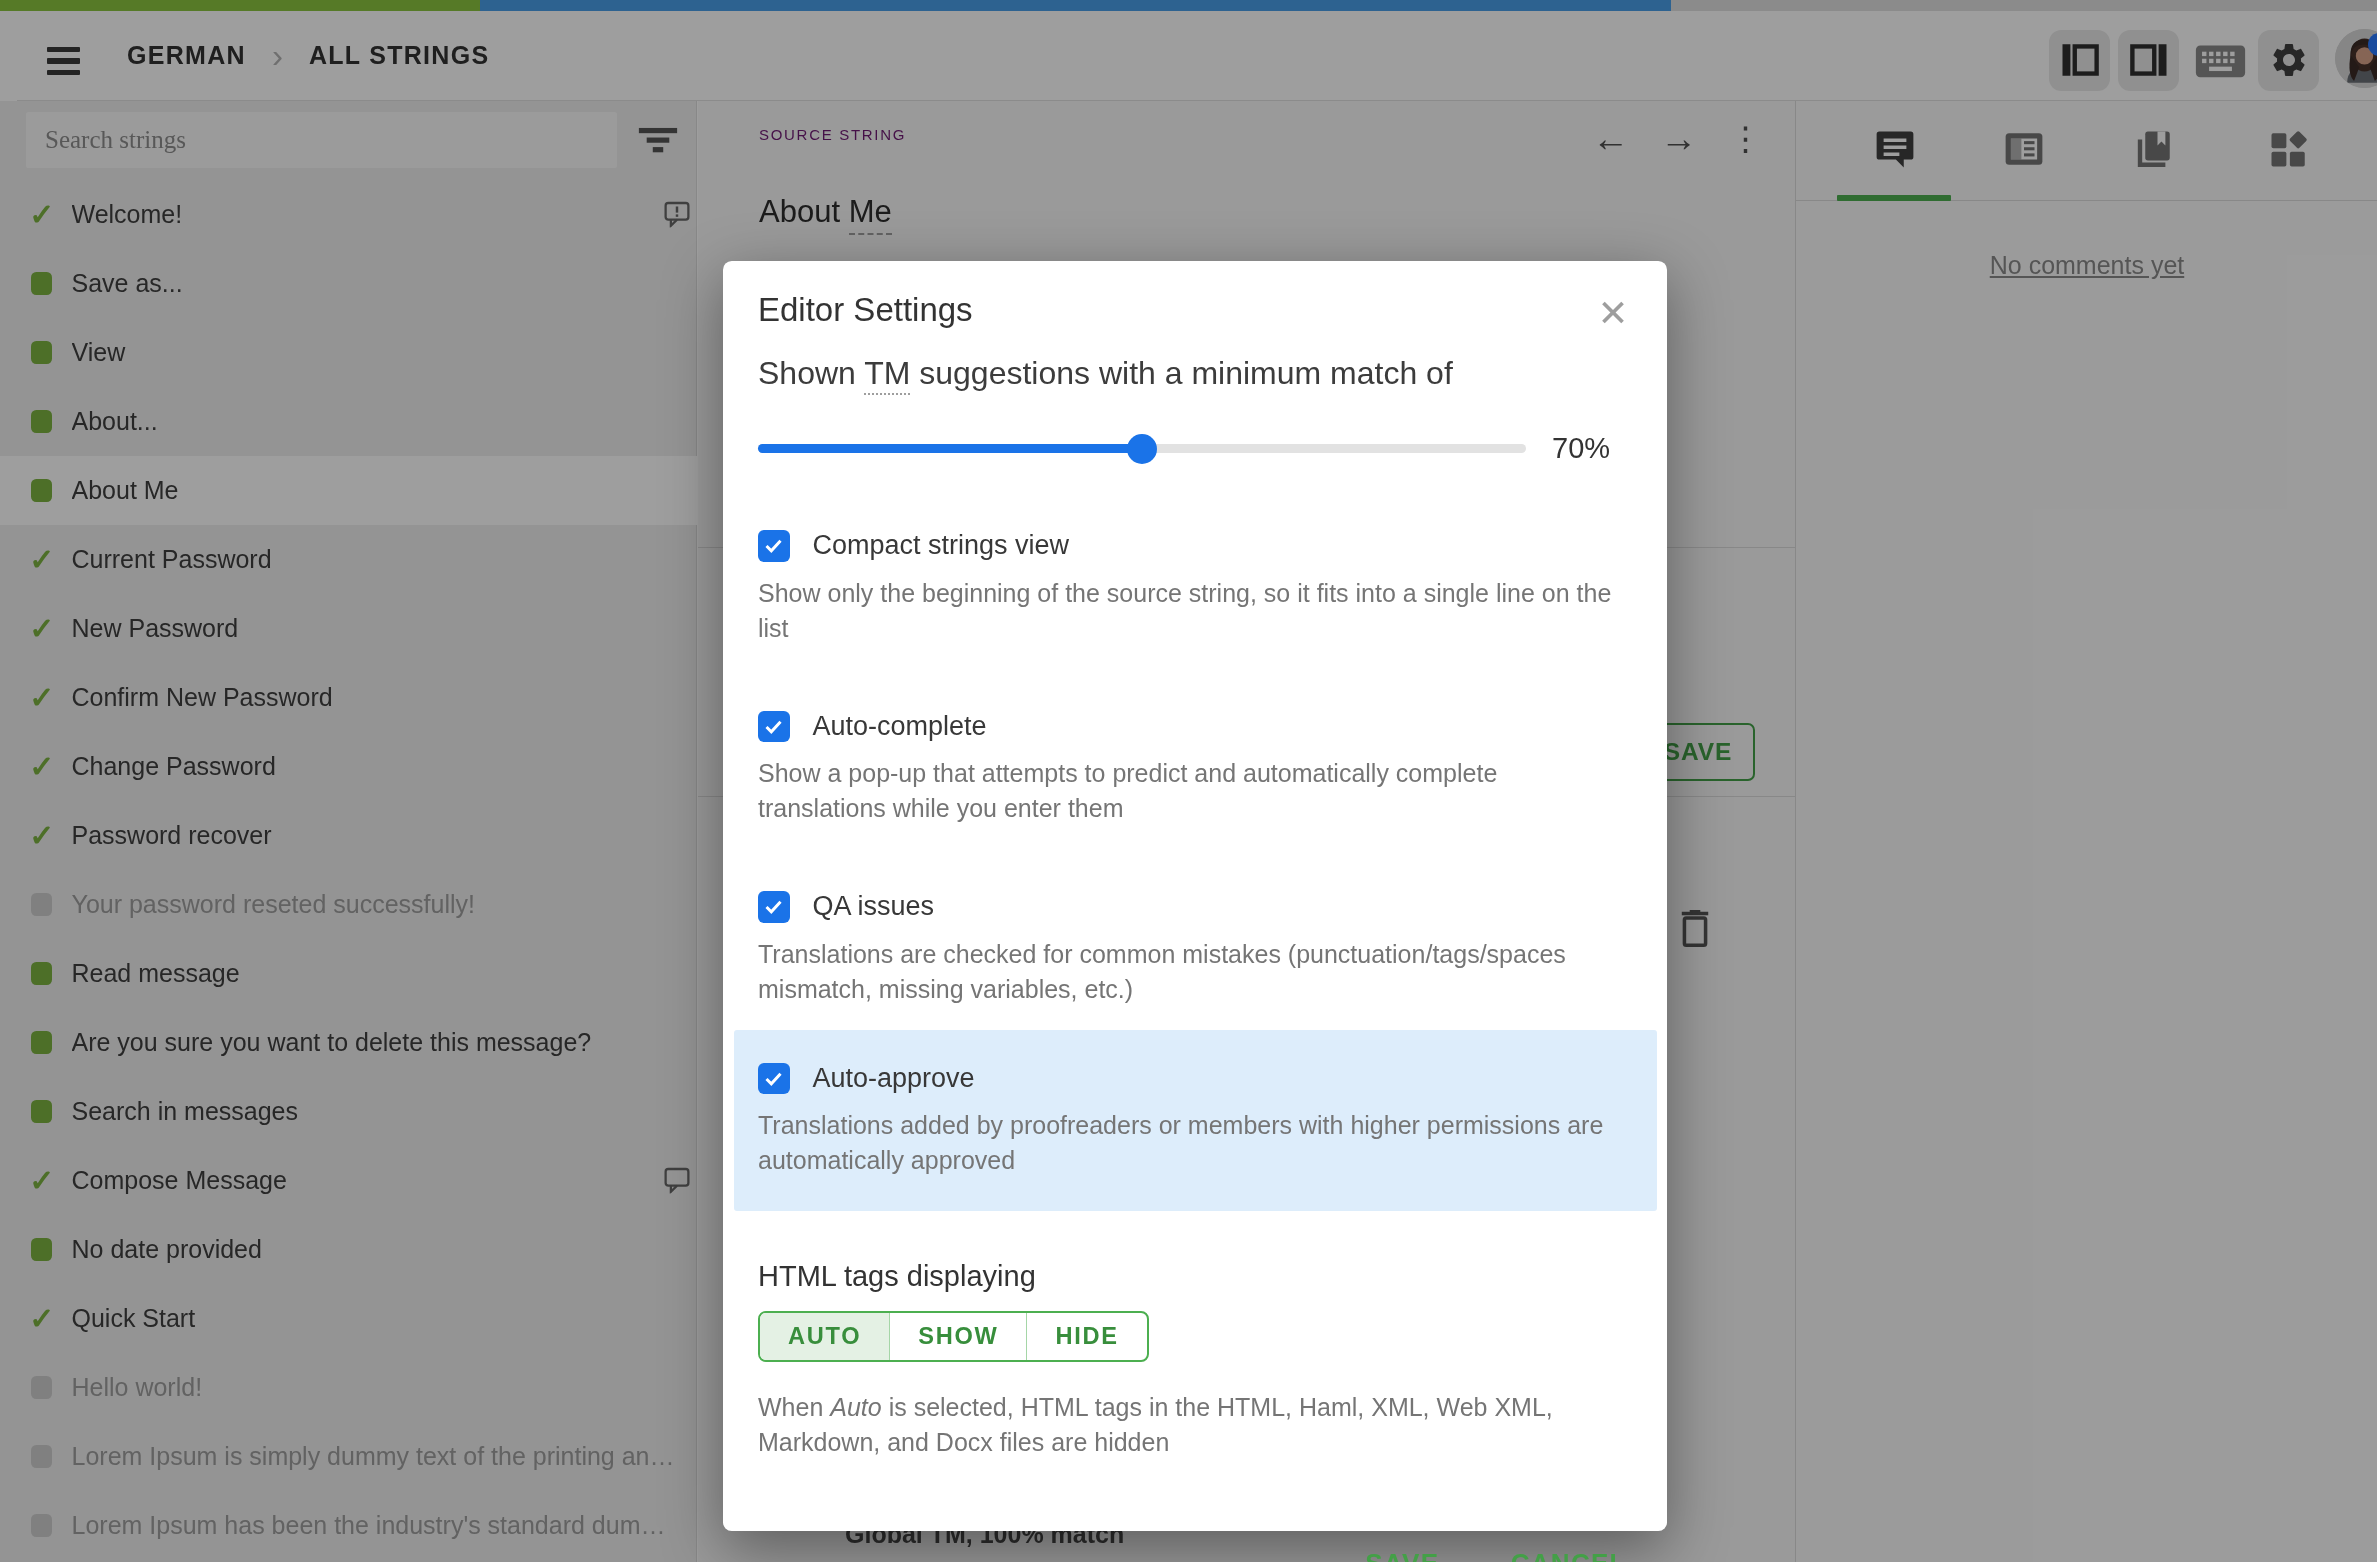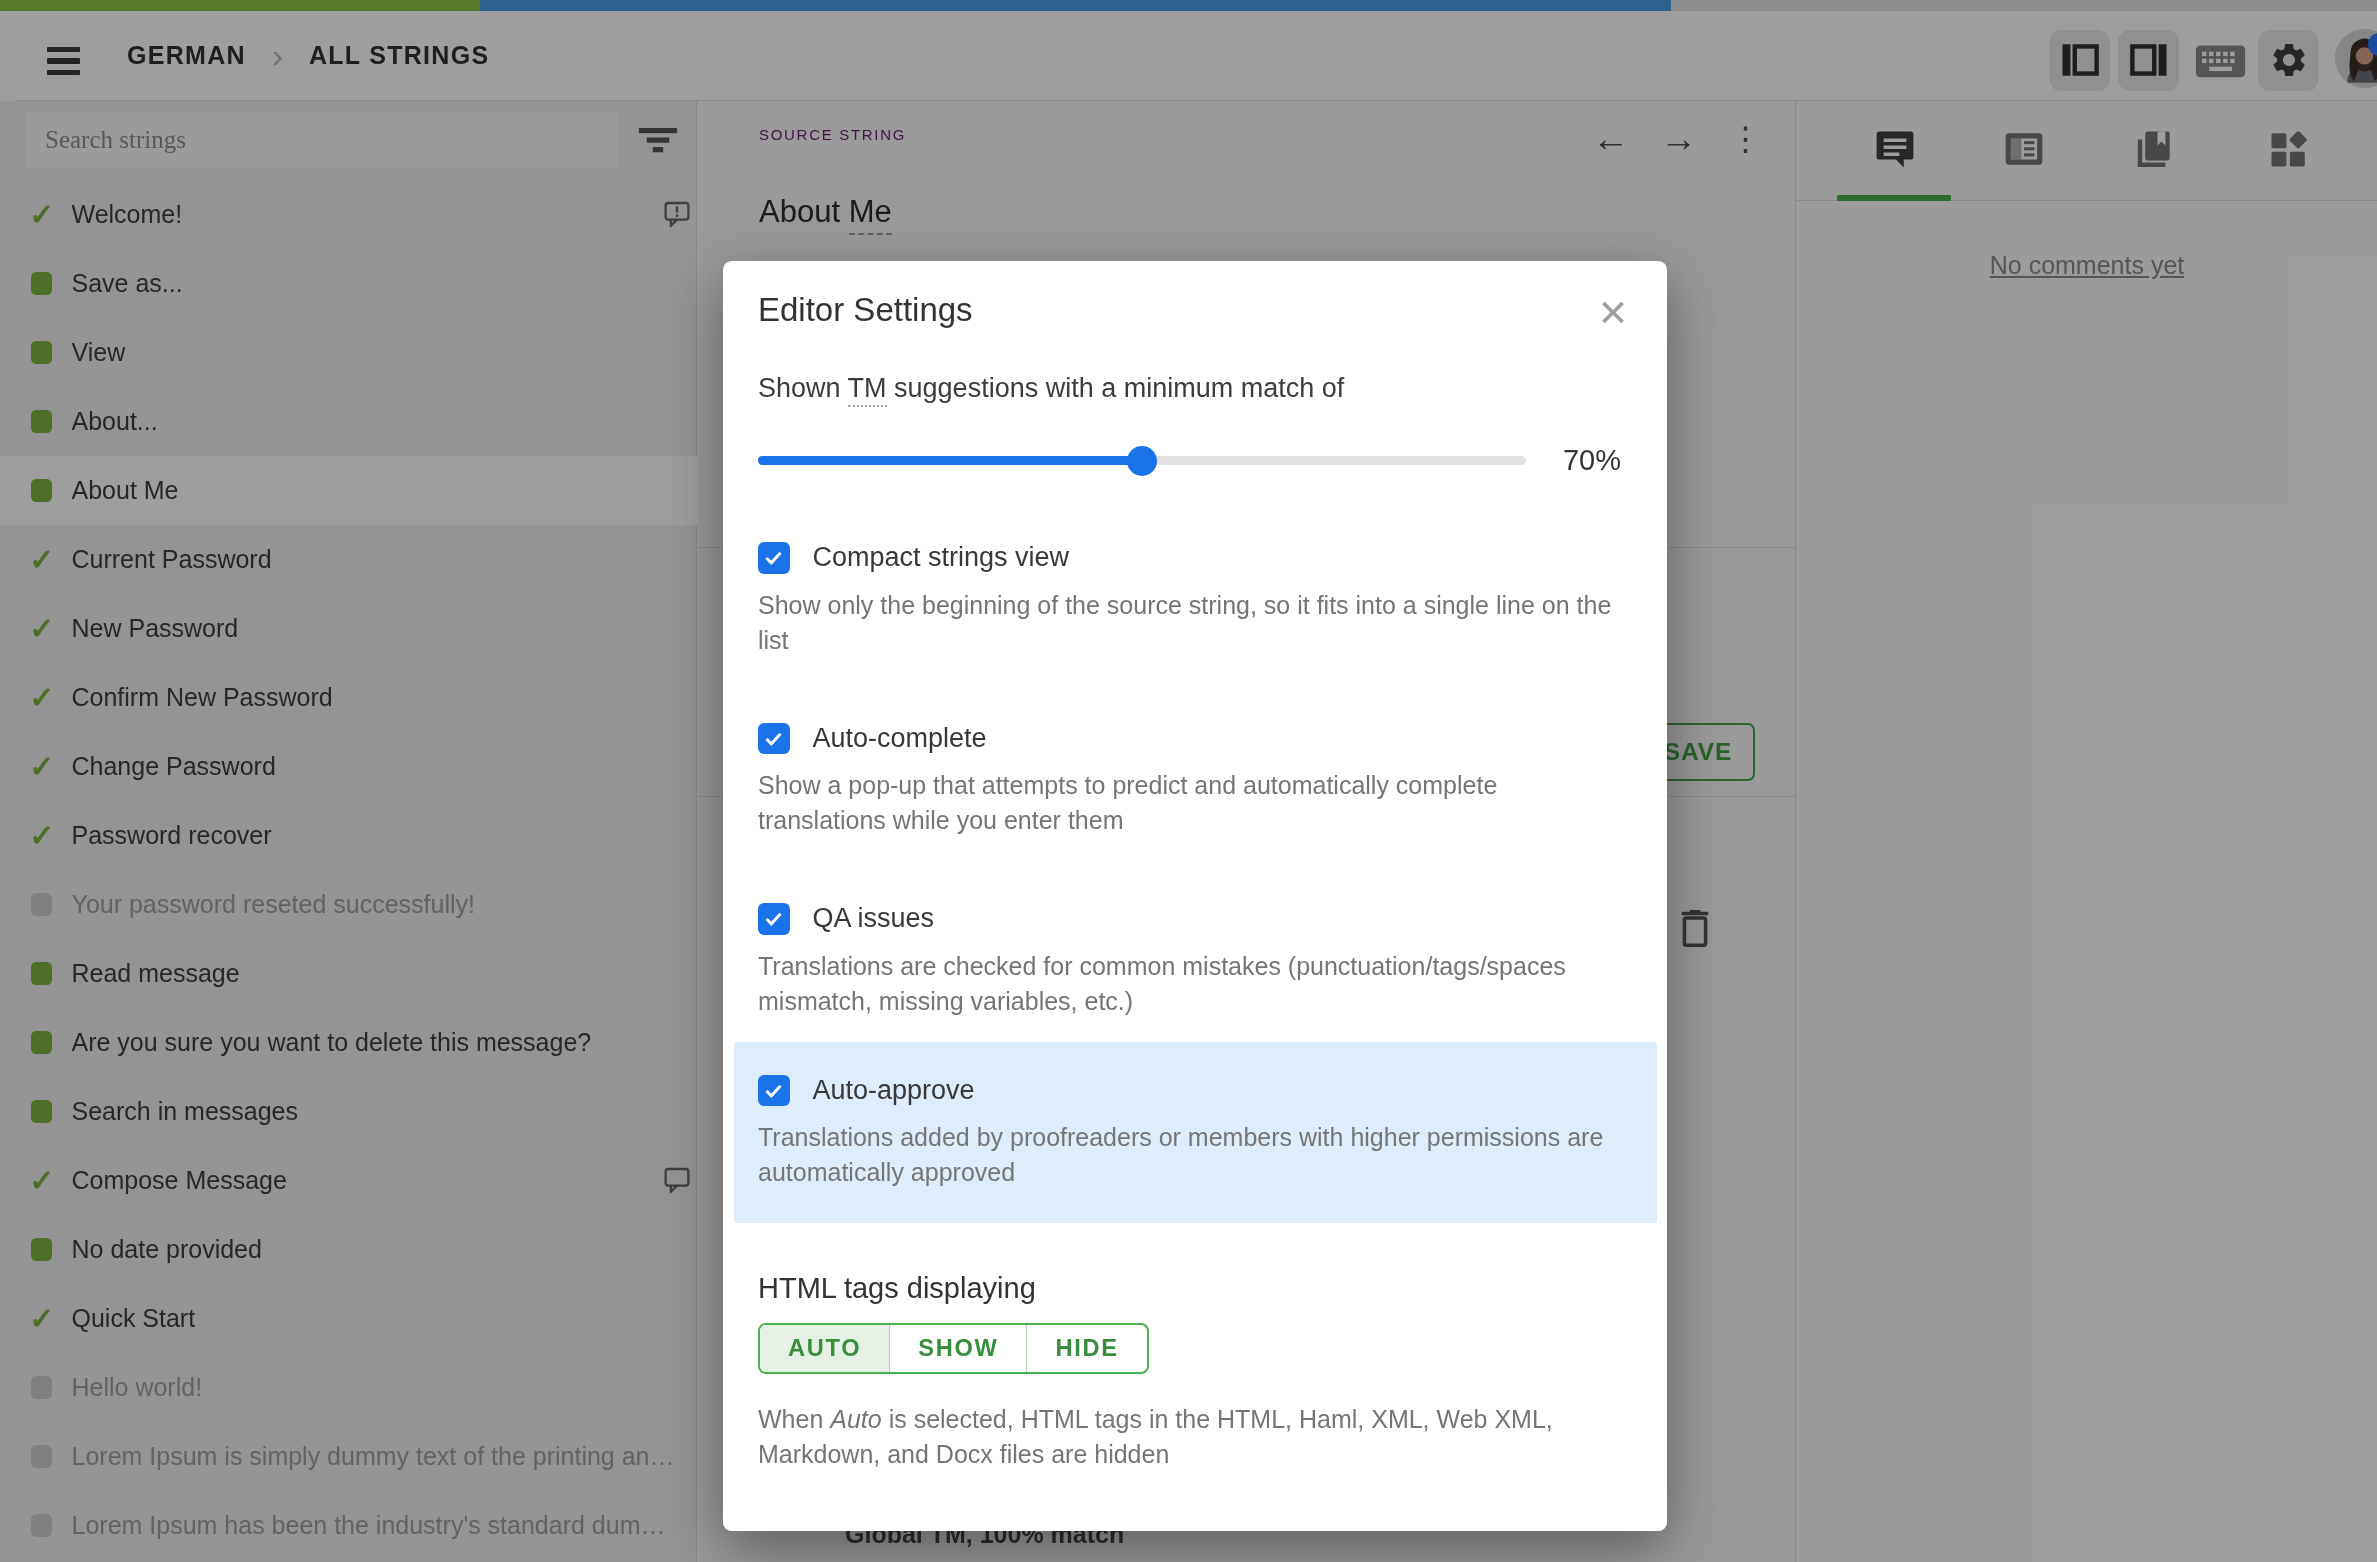--- a/index.html
+++ b/index.html
@@ -60,27 +60,27 @@
   .tab-underline{position:absolute;left:41px;top:94px;width:114px;height:6.1px;background:#4caf50;border-radius:0.9px;}
   .empty-text{position:absolute;left:0;top:150px;width:100%;text-align:center;font-size:25px;color:#8a8a8a;text-decoration:underline;}
 
   
   .overlay{position:absolute;left:0;top:0;width:2377px;height:1562px;background:rgba(0,0,0,0.38);z-index:50;}
   .modal{position:absolute;left:723px;top:261px;width:944px;height:1270px;background:#fff;border-radius:8.7px;
          box-shadow:0 17.5px 61px rgba(0,0,0,.4);z-index:100;box-sizing:border-box;padding:30px 35px 0 35px;}
   .modal-header{display:flex;justify-content:space-between;align-items:flex-start;}
   .modal-title{font-size:33px;color:#333;}
   .modal-close{font-size:37px;color:#9e9e9e;line-height:1;cursor:pointer;padding:3.5px;}
-  .tm-line{margin-top:38px;font-size:27px;color:#3c3c3c;}
+  .tm-line{margin-top:20px;font-size:32px;color:#3c3c3c;}
   .dotted-u{border-bottom:2.6px dotted #9e9e9e;padding-bottom:1.7px;}
   .slider-row{margin-top:40px;display:flex;align-items:center;}
   .track{flex:1;height:8.7px;border-radius:4.4px;background:#e2e2e2;position:relative;}
   .fill{height:100%;border-radius:4.4px;background:#1a73e8;}
   .thumb{position:absolute;top:50%;transform:translate(-50%,-50%);width:30px;height:30px;border-radius:50%;background:#1a73e8;}
-  .slider-value{width:80px;margin-left:26px;font-size:29px;color:#333;text-align:center;}
+  .slider-value{width:80px;margin-left:26px;font-size:29px;color:#333;text-align:left;}
   .section{margin-top:65px;}
   .check-row{display:flex;align-items:center;}
   .cb{width:31.5px;height:31.5px;border-radius:6.1px;background:#1a73e8;display:flex;align-items:center;justify-content:center;flex:none;}
   .cb svg{display:block;}
   .cb-label{margin-left:23px;font-size:27px;color:#383838;}
   .section-desc{margin-top:14px;font-size:25px;color:#757575;line-height:35px;max-width:866px;}
   .section.highlight{margin:23px -24.5px 0;background:#ddedfb;border-radius:3px;padding:33px 24.5px 33px;}
   .html-heading{margin-top:49px;font-size:29px;color:#333;}
   .segmented{margin-top:17.5px;display:inline-flex;border:2.6px solid #4caf50;border-radius:7.9px;overflow:hidden;background:#fff;}
   .seg-opt{padding:0 28px;height:47px;line-height:47px;font-size:23.6px;font-weight:bold;letter-spacing:1.7px;color:#388e3c;border-left:0.9px solid #a5d6a7;cursor:pointer;}

